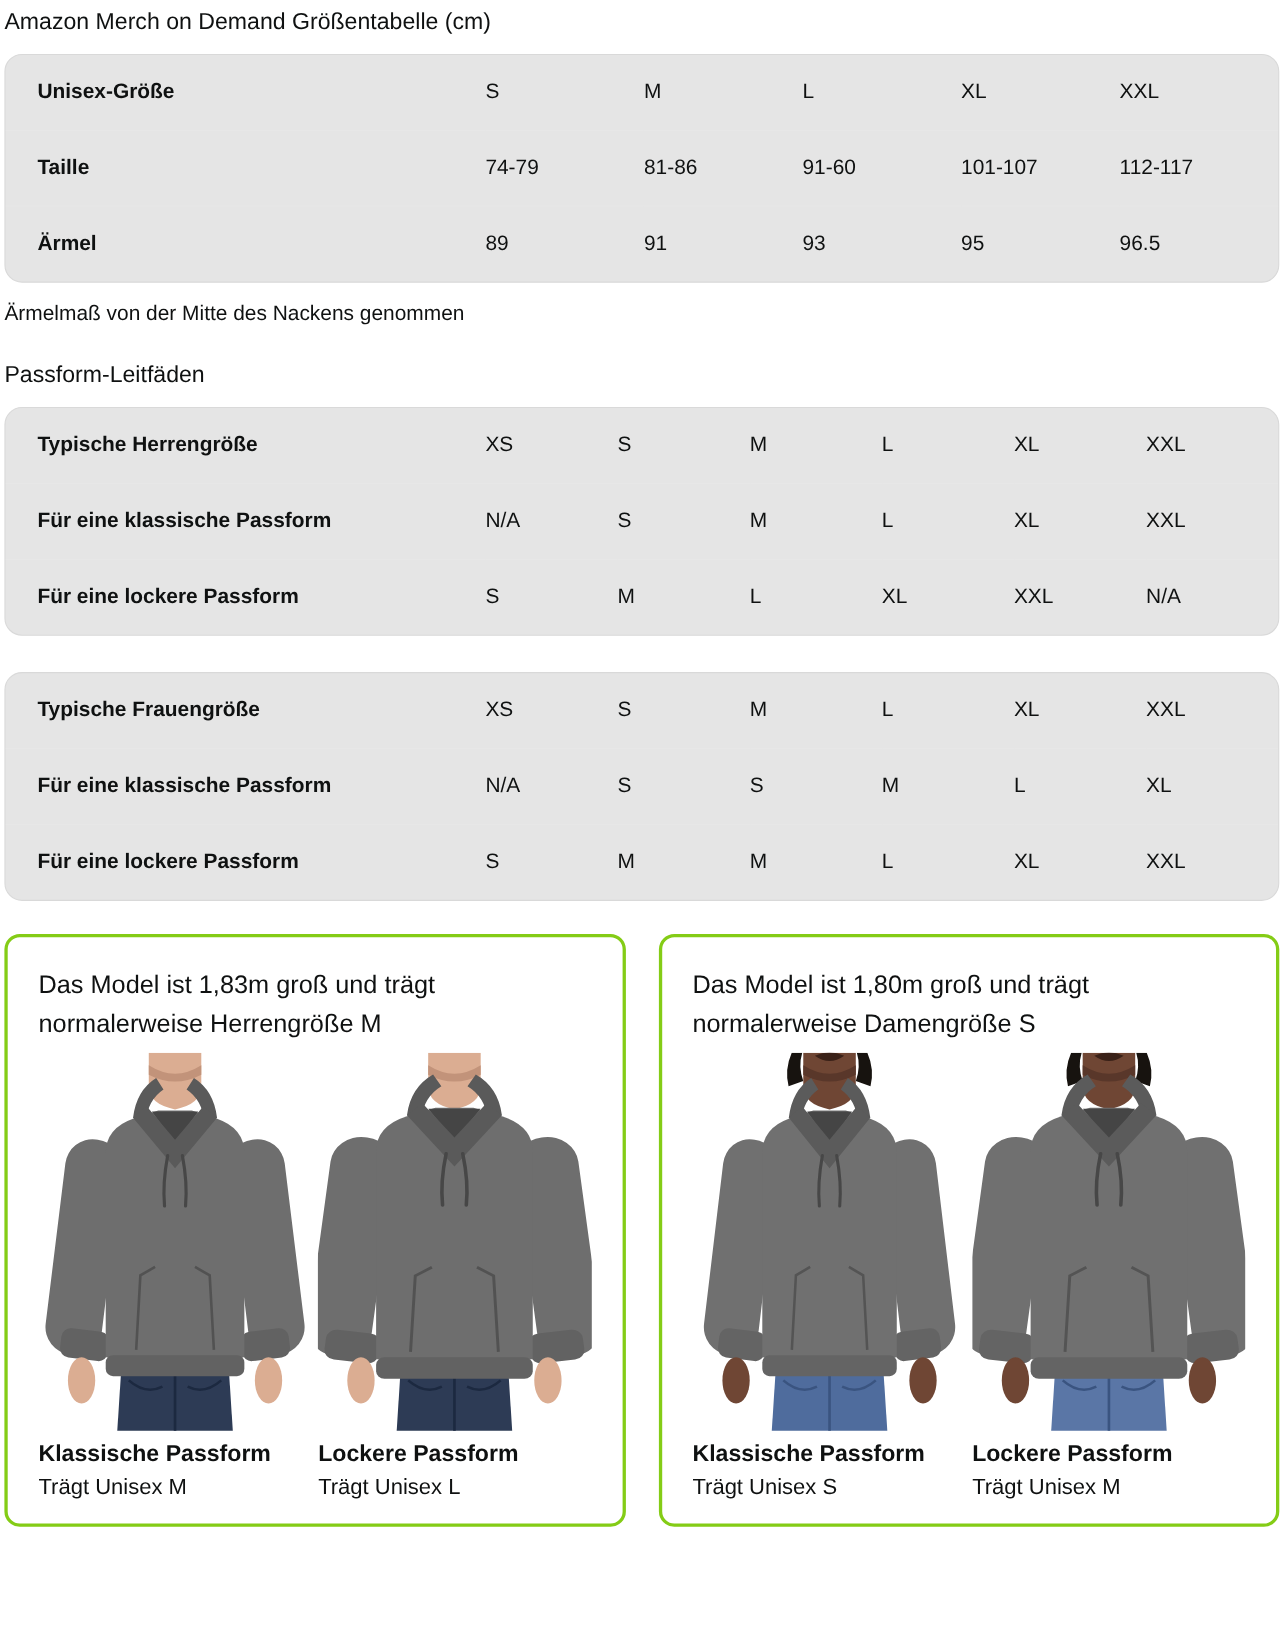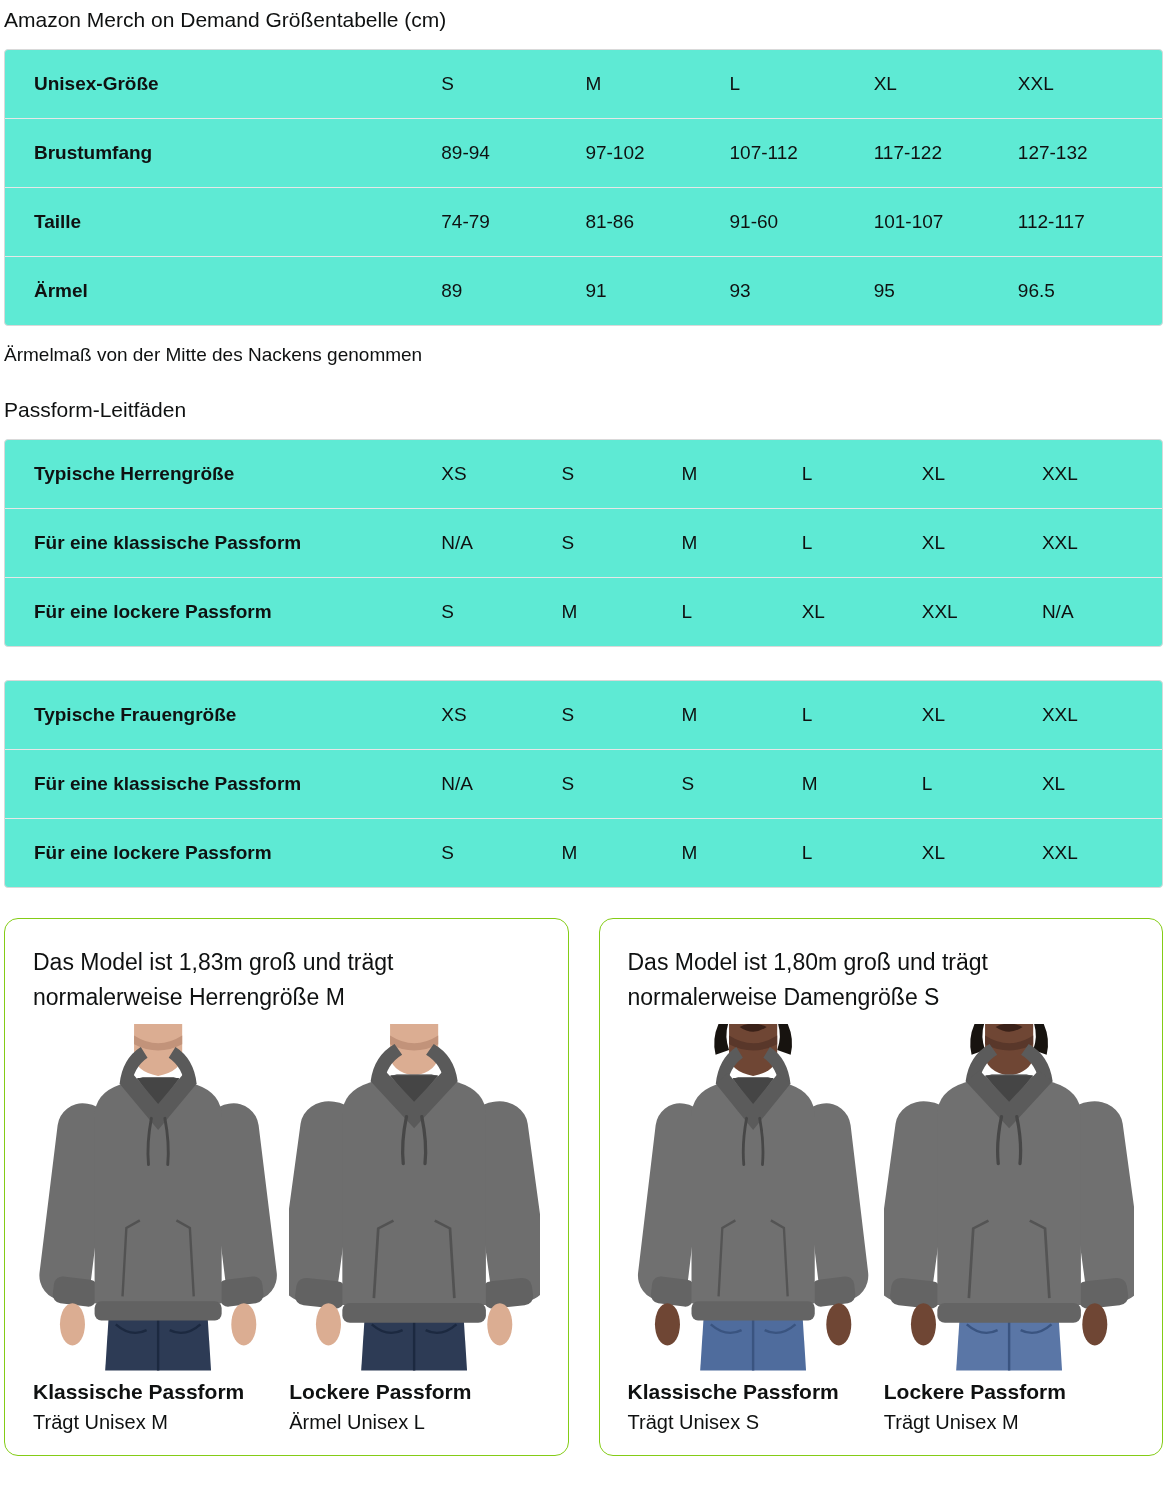--- a/index.html
+++ b/index.html
@@ -5,31 +5,31 @@
   html,body{margin:0;padding:0;background:#fff;color:#0f1111;
     font-family:"Liberation Sans","DejaVu Sans",sans-serif;}
   body{width:1167px;}
   .page{padding:7px 4px 16px;}
 
   .h-title{font-size:21px;font-weight:400;margin:0 0 17px;line-height:1.2;}
   .h-sub{font-size:21px;font-weight:400;margin:30px 0 17px;line-height:1.2;}
   .note{font-size:19px;margin:18px 0 12px;line-height:1.2;}
 
   table.tbl{width:100%;border-collapse:separate;border-spacing:0;
-    border:1px solid #d9d9d9;border-radius:4px;table-layout:fixed;
-    font-size:19px;overflow:hidden;background:#5eead4;}
+    border:1px solid #d9d9d9;border-radius:16px;table-layout:fixed;
+    font-size:19px;overflow:hidden;background:#e5e5e5;}
   .tbl td{height:68px;vertical-align:middle;border-top:1px solid #e7e7e7;
     padding:0;white-space:nowrap;overflow:hidden;}
   .tbl tr:first-child td{border-top:none;}
   .tbl td.lab{font-weight:700;padding-left:29px;width:35.2%;}
   .mb18{margin-bottom:18px;}
   .mb33{margin-bottom:33px;margin-top:11px;}
 
   .cards{display:flex;gap:30px;margin-top:30px;}
-  .card{flex:1;border:1px solid #84cc16;border-radius:14px;
+  .card{flex:1;border:3px solid #84cc16;border-radius:14px;
     padding:26px 28px 20px;background:#fff;}
   .card-desc{font-size:23px;line-height:1.5;margin:0 0 10px;}
   .figs{display:flex;gap:6px;}
   figure{margin:0;flex:1;text-align:left;min-width:0;}
   .model-svg{width:100%;max-width:252px;display:block;margin:0 auto;}
   .cap-fit{font-weight:700;font-size:21px;margin-top:8px;line-height:1.25;}
   .cap-size{font-size:20px;margin-top:5px;line-height:1.25;}
 
   
   .fig-m{--skin:#dbad92;--shade:#c2937a;--cloth:#6e6e6e;--cloth2:#626262;
@@ -88,28 +88,20 @@
     <tbody>
         <tr>
           <td class="lab">Unisex-Größe</td>
           <td>S</td>
           <td>M</td>
           <td>L</td>
           <td>XL</td>
           <td>XXL</td>
         </tr>
         <tr>
-          <td class="lab">Brustumfang</td>
-          <td>89-94</td>
-          <td>97-102</td>
-          <td>107-112</td>
-          <td>117-122</td>
-          <td>127-132</td>
-        </tr>
-        <tr>
           <td class="lab">Taille</td>
           <td>74-79</td>
           <td>81-86</td>
           <td>91-60</td>
           <td>101-107</td>
           <td>112-117</td>
         </tr>
         <tr>
           <td class="lab">Ärmel</td>
           <td>89</td>
@@ -208,21 +200,21 @@
         </figure>
         <figure>
           <svg class="model-svg fig-m loose" viewBox="0 0 260 360">
             <use href="#fig-head"></use>
               <use href="#fig-jeans"></use>
             <use href="#fig-garment" class="garment-use"></use>
               <use href="#fig-hands"></use>
           </svg>
           <figcaption>
             <div class="cap-fit">Lockere Passform</div>
-            <div class="cap-size">Ärmel Unisex L</div>
+            <div class="cap-size">Trägt Unisex L</div>
           </figcaption>
         </figure>
       </div>
     </section>
 
     <section class="card">
       <p class="card-desc">Das Model ist 1,80m groß und trägt normalerweise Damengröße S</p>
       <div class="figs">
         <figure>
           <svg class="model-svg fig-f slim" viewBox="0 0 260 360">

